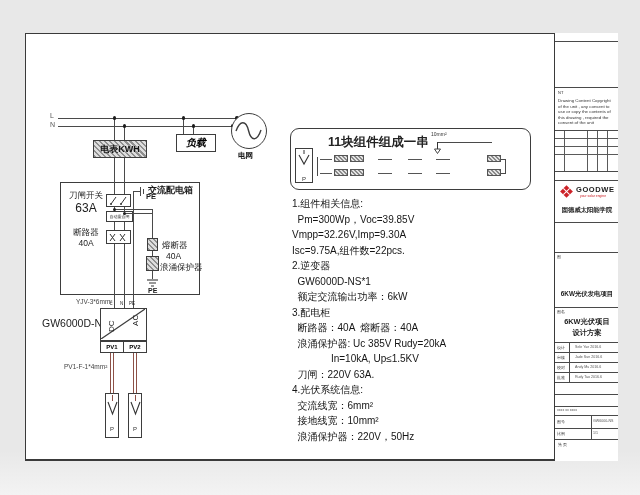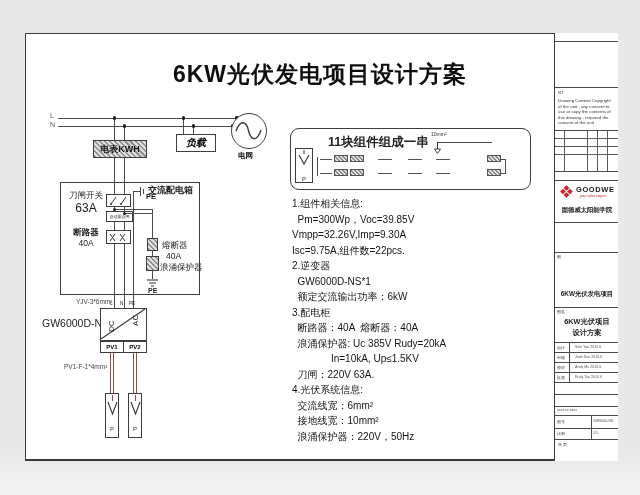--- a/index.html
+++ b/index.html
@@ -36,21 +36,20 @@
     background-position:0 0,9px 0,32px 0,42px 0,52px 0;background-repeat:no-repeat;}
   svg{display:block;}
 </style>
 </head>
 <body>
 
 <div id="canvas">
 
   <div class="frame"></div>
 
-  <div class="lbl b" style="left:140px;top:62px;width:360px;text-align:center;font-size:23px;letter-spacing:1px;color:#0e0e0e;">6KW光伏发电项目设计方案</div>
 
   <div class="box" style="left:60px;top:182px;width:140px;height:113px;"></div>
 
   <div class="lbl" style="left:50px;top:112px;font-size:7px;color:#555;">L</div>
   <div class="lbl" style="left:50px;top:121px;font-size:7px;color:#555;">N</div>
   <div class="wire" style="left:58px;top:118px;width:180px;height:1.2px;"></div>
   <div class="wire" style="left:58px;top:126px;width:176px;height:1.2px;"></div>
 
   <div class="wire" style="left:114px;top:118px;width:1.2px;height:22px;"></div>
   <div class="wire" style="left:124px;top:126px;width:1.2px;height:14px;"></div>
@@ -97,21 +96,21 @@
         <circle cx="4" cy="9" r="1" fill="#333"></circle>
       <line x1="14" y1="9" x2="19" y2="2" stroke="#333" stroke-width="1"></line>
         <circle cx="14" cy="9" r="1" fill="#333"></circle>
     </svg>
   </div>
 
   <div class="box" style="left:106px;top:211px;width:27px;height:11px;display:flex;align-items:center;justify-content:center;">
     <span style="font-size:4px;color:#333;letter-spacing:0;">自动重合闸</span>
   </div>
 
-  <div class="lbl" style="left:68px;top:228px;width:36px;text-align:center;font-size:8.5px;font-weight:bold;">断路器</div>
+  <div class="lbl" style="left:68px;top:228px;width:36px;text-align:center;font-size:8.5px;">断路器</div>
   <div class="lbl" style="left:68px;top:239px;width:36px;text-align:center;font-size:8.5px;">40A</div>
   <div class="box" style="left:106px;top:230px;width:25px;height:14px;">
     <svg width="23" height="12" viewBox="0 0 23 12">
       <line x1="3" y1="10" x2="8" y2="3" stroke="#333" stroke-width="1"></line>
         <line x1="3" y1="3" x2="8" y2="10" stroke="#333" stroke-width="1"></line>
       <line x1="13" y1="10" x2="18" y2="3" stroke="#333" stroke-width="1"></line>
         <line x1="13" y1="3" x2="18" y2="10" stroke="#333" stroke-width="1"></line>
     </svg>
   </div>
 

